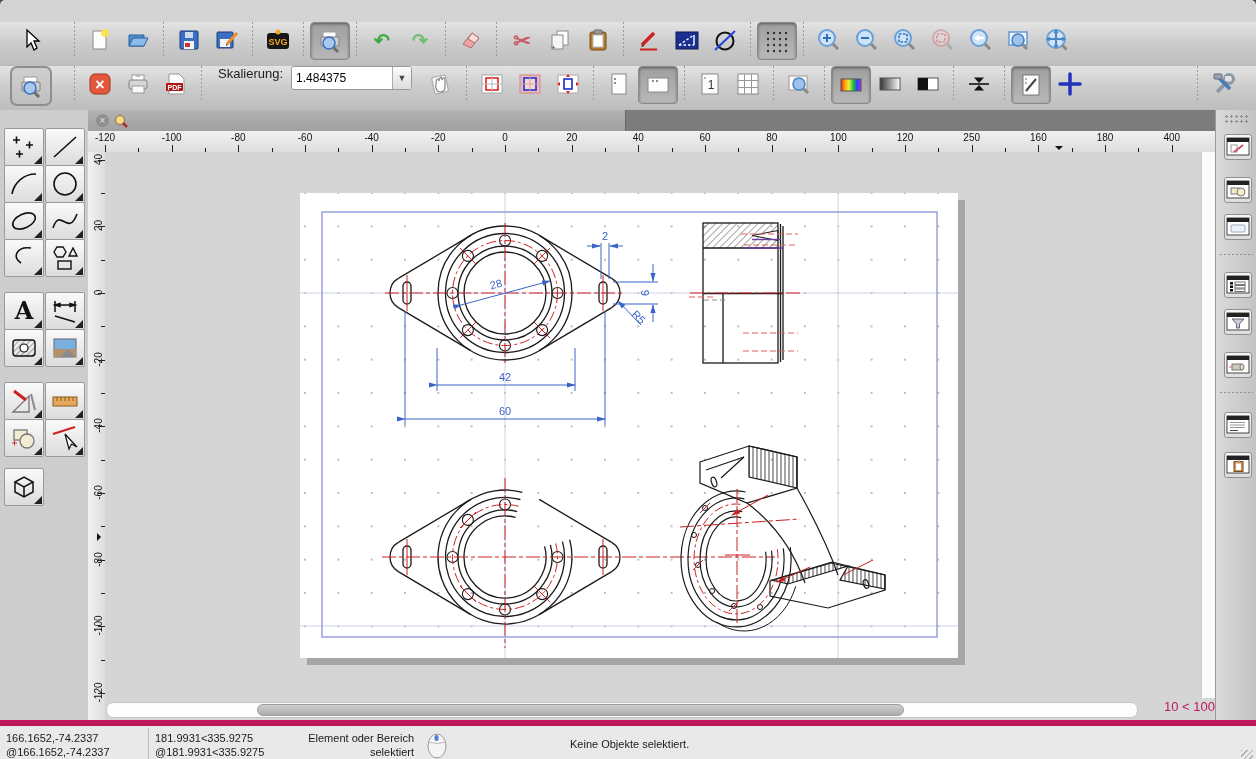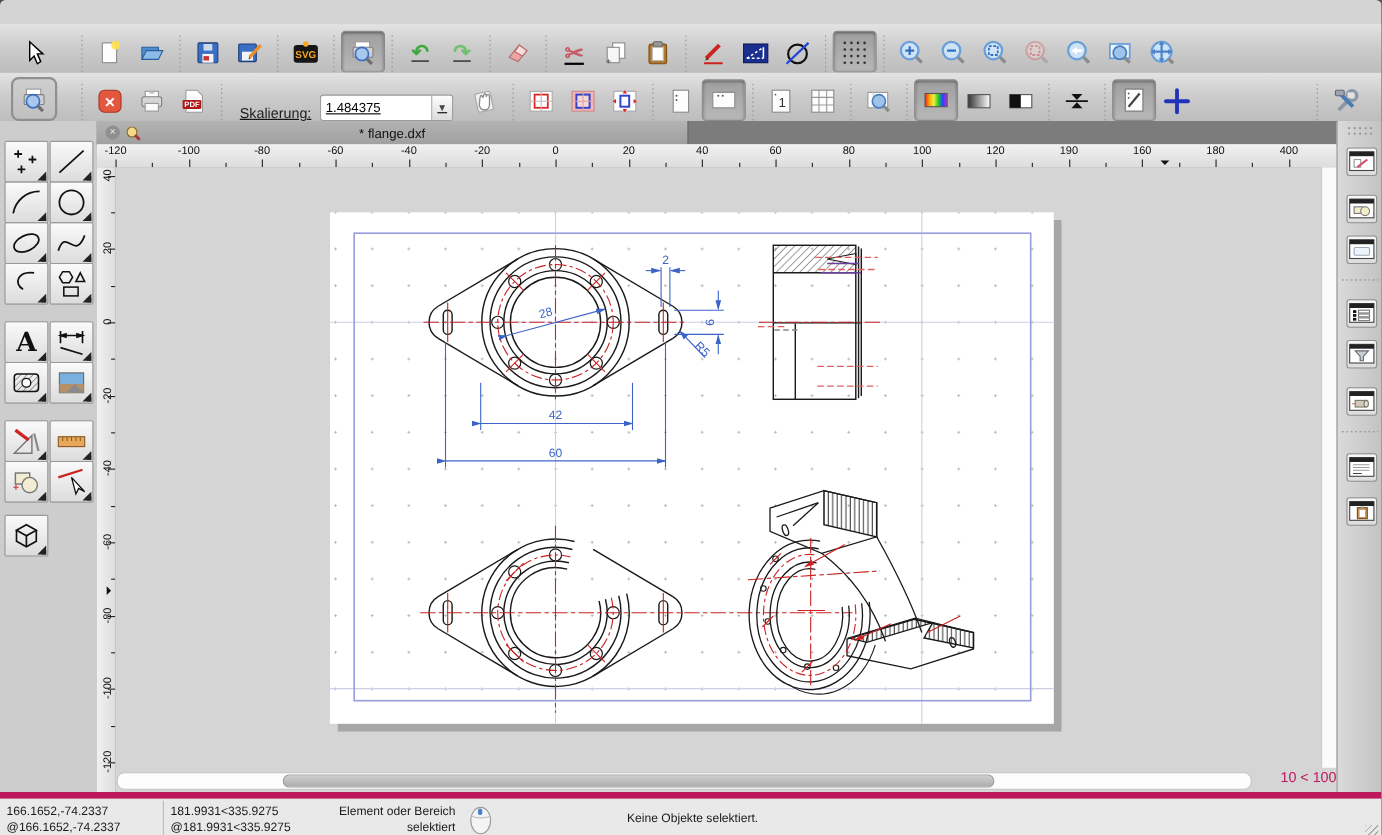--- a/index.html
+++ b/index.html
@@ -7,21 +7,21 @@
   
   .titlebar{position:absolute;left:0;top:0;width:1256px;height:22px;
     background:linear-gradient(#d2d2d2,#b9b9b9 55%,#a5a5a5);border-bottom:1px solid #6f6f6f;
     display:flex;align-items:center;justify-content:center;border-radius:5px 5px 0 0;}
   .lights{position:absolute;left:10px;top:5px;display:flex;gap:8px;}
   .light{width:12px;height:12px;border-radius:50%;border:1px solid rgba(0,0,0,.25);}
   .titletext{font-size:13px;color:#2e2e2e;display:flex;align-items:center;gap:5px;}
   
   .tbar{position:absolute;left:0;width:1256px;height:44px;
     background:linear-gradient(#e3e3e3,#cbcbcb 50%,#bdbdbd);border-bottom:1px solid #8b8b8b;
-    display:flex;align-items:flex-end;text-decoration:underline;}
+    display:flex;align-items:flex-start;}
   .tbar.r1{top:22px;} .tbar.r2{top:66px;}
   .sep{width:1px;height:34px;margin:0 6px;background-image:linear-gradient(#9a9a9a 40%,transparent 0);background-size:1px 4px;}
   .tbtn{width:38px;height:36px;border-radius:4px;display:flex;align-items:center;justify-content:center;flex:0 0 auto;}
   .tbtn.pressed{background:linear-gradient(#9f9f9f,#b8b8b8);box-shadow:inset 0 1px 3px rgba(0,0,0,.45);border:1px solid #8a8a8a;}
   .tbtn.sel{border:2px solid #8f8f8f;border-radius:7px;background:linear-gradient(#cfcfcf,#c0c0c0);}
   .tbtn.disabled{opacity:.45;}
   .glyph{font-size:19px;font-weight:bold;line-height:1;}
   .lbl{font-size:13px;color:#1c1c1c;margin:0 8px 0 10px;}
   .combo{display:flex;align-items:center;height:22px;border:1px solid #9a9a9a;border-radius:3px;background:#fff;overflow:hidden;}
   .combo input{width:92px;height:20px;border:0;outline:none;font-size:12px;padding:0 4px;font-family:"Liberation Sans",sans-serif;}
@@ -576,21 +576,20 @@
       </div>
   </div>
 
   <div class="tabbar">
     <div class="tab">
       <div class="tclose">×</div>
       <svg width="14" height="14" style="margin-left:5px;z-index:2">
           <circle cx="6" cy="6" r="4.5" fill="#f7d98c" stroke="#8a6a20"></circle>
           <line x1="9" y1="9" x2="13" y2="13" stroke="#a33" stroke-width="2.5"></line>
         </svg>
-      <div class="title">* flange.dxf</div>
     </div>
   </div>
 
   <div class="hruler" id="hruler">
       <span class="hlab" style="left:17px">-120</span>
       <span class="htick" style="left:17px"></span>
       <span class="htick minor" style="left:50.33px"></span>
       <span class="hlab" style="left:83.67px">-100</span>
       <span class="htick" style="left:83.67px"></span>
       <span class="htick minor" style="left:117px"></span>
@@ -620,21 +619,21 @@
       <span class="htick minor" style="left:650.36px"></span>
       <span class="hlab" style="left:683.7px">80</span>
       <span class="htick" style="left:683.7px"></span>
       <span class="htick minor" style="left:717.0300000000001px"></span>
       <span class="hlab" style="left:750.37px">100</span>
       <span class="htick" style="left:750.37px"></span>
       <span class="htick minor" style="left:783.7px"></span>
       <span class="hlab" style="left:817.04px">120</span>
       <span class="htick" style="left:817.04px"></span>
       <span class="htick minor" style="left:850.37px"></span>
-      <span class="hlab" style="left:883.71px">190</span>
+      <span class="hlab" style="left:883.71px">250</span>
       <span class="htick" style="left:883.71px"></span>
       <span class="htick minor" style="left:917.0400000000001px"></span>
       <span class="hlab" style="left:950.38px">160</span>
       <span class="htick" style="left:950.38px"></span>
       <span class="htick minor" style="left:983.71px"></span>
       <span class="hlab" style="left:1017.0500000000001px">180</span>
       <span class="htick" style="left:1017.0500000000001px"></span>
       <span class="htick minor" style="left:1050.38px"></span>
       <span class="hlab" style="left:1083.72px">400</span>
       <span class="htick" style="left:1083.72px"></span>

